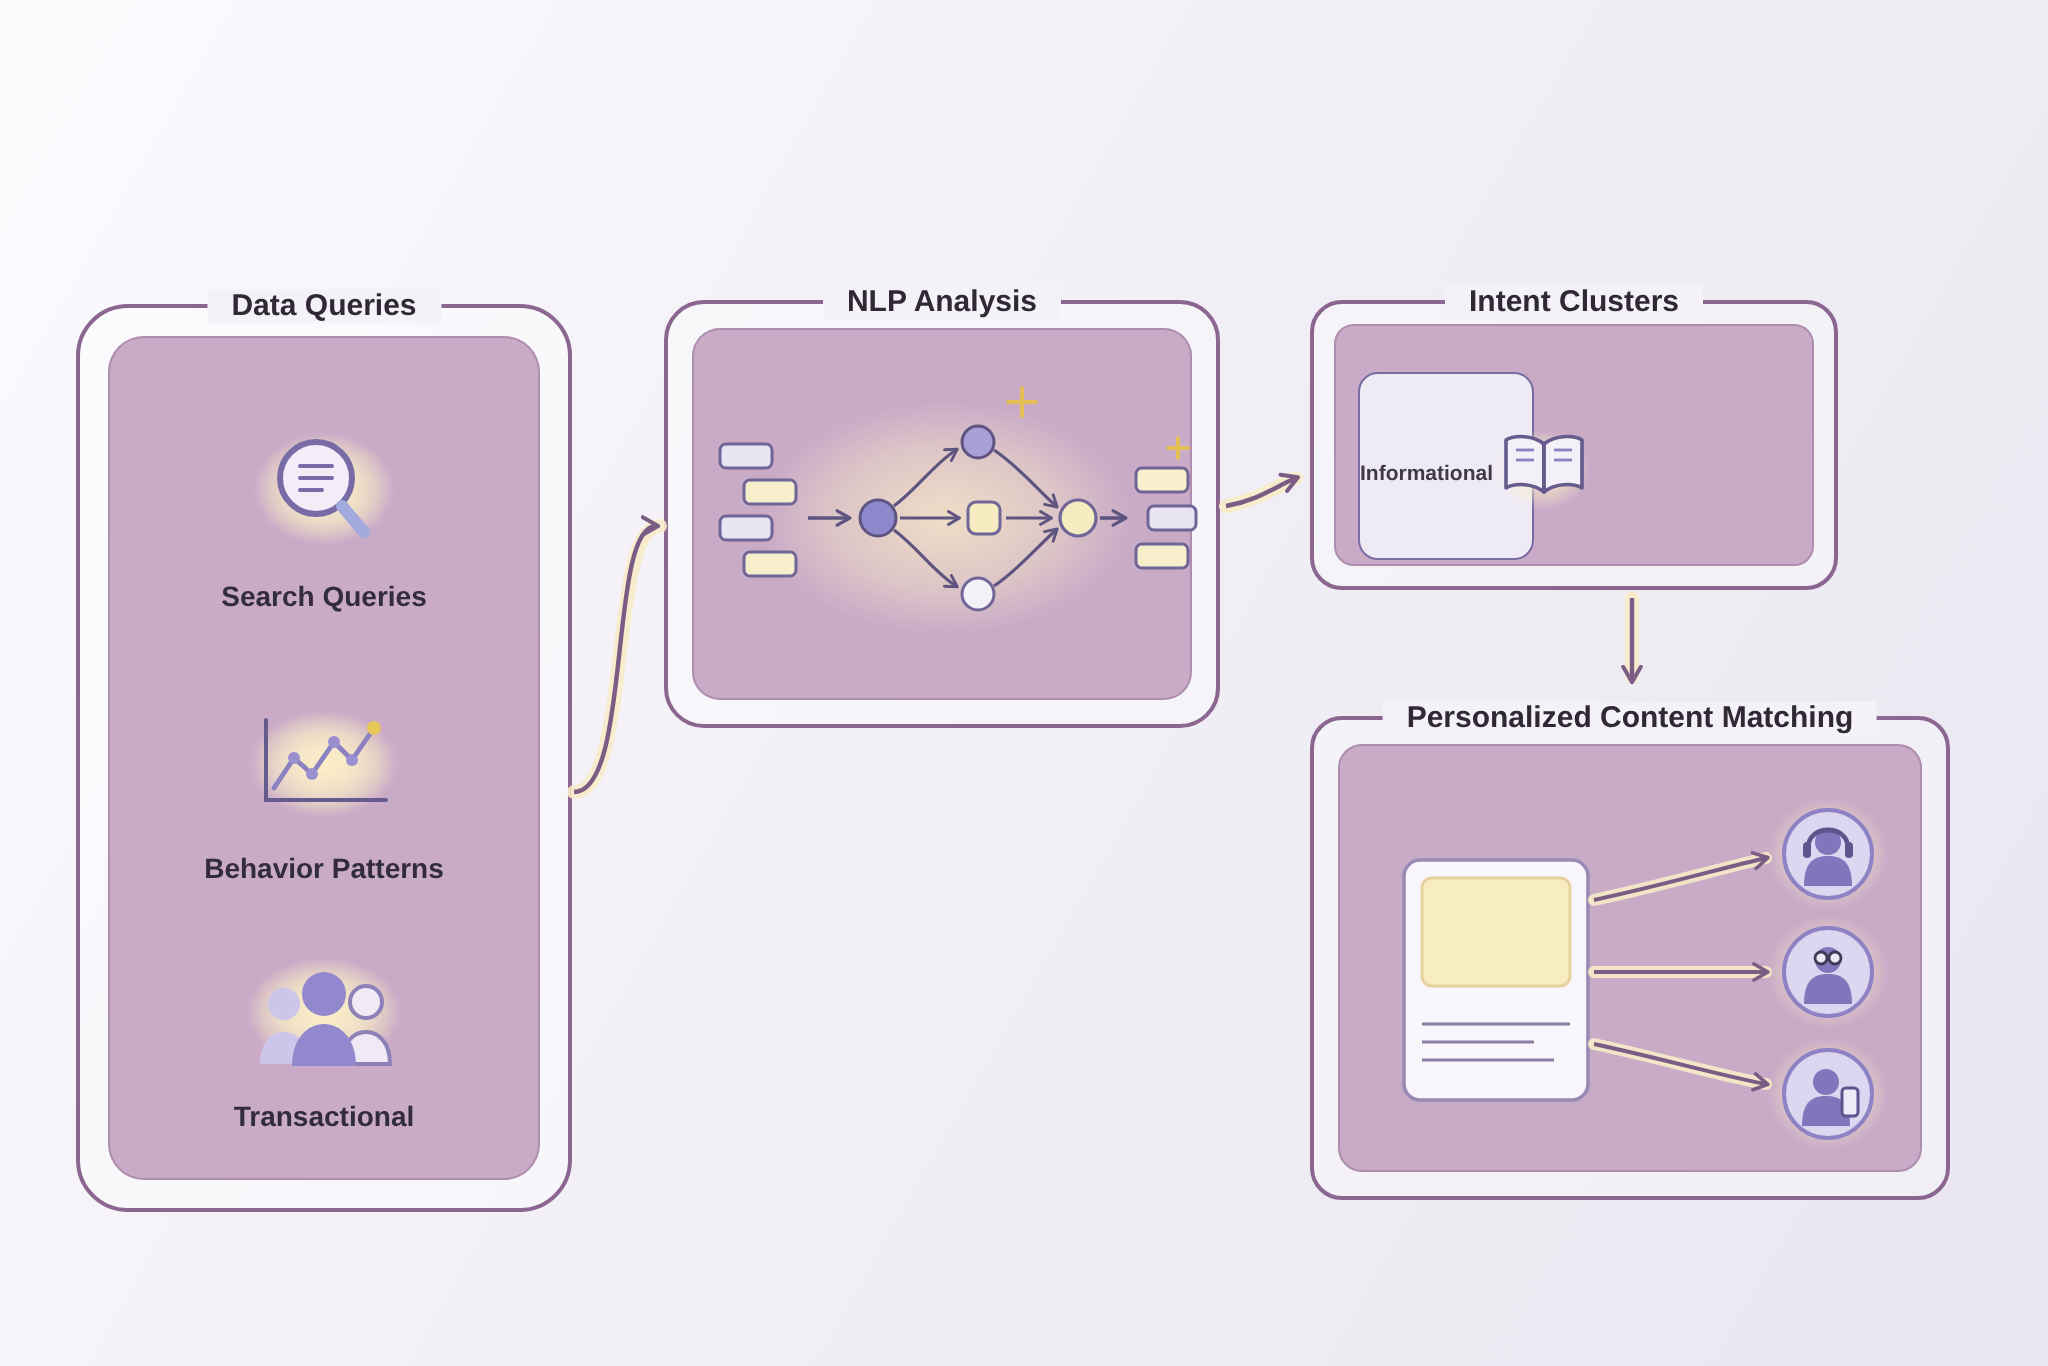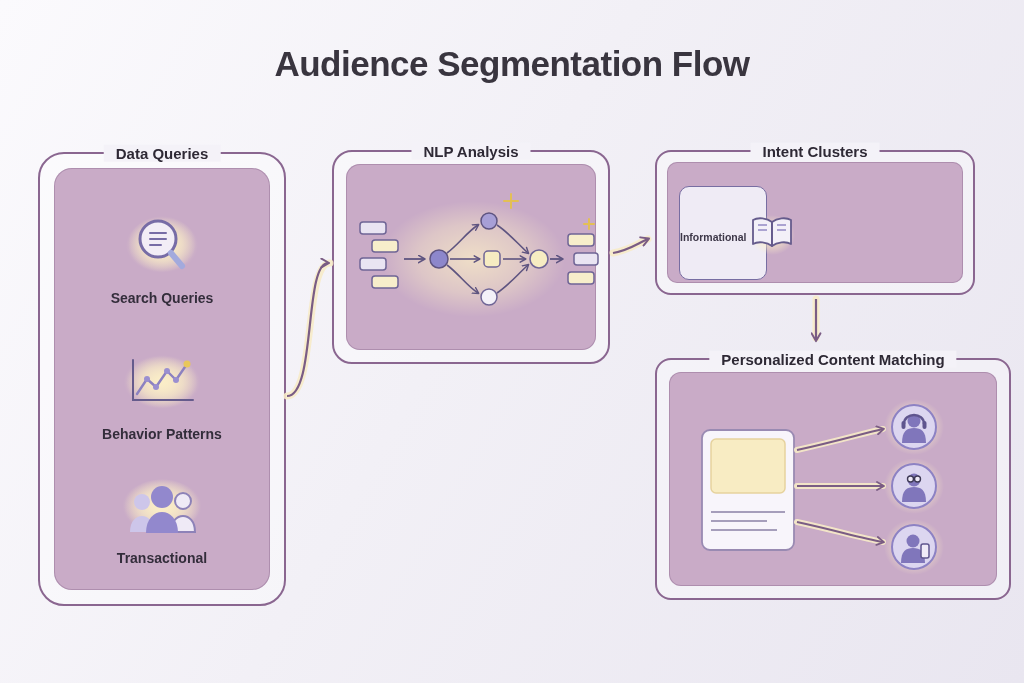--- a/index.html
+++ b/index.html
@@ -24,23 +24,23 @@
     font-size:15px; font-weight:700; color:#2e2935; z-index:3;
   }
   .panel-fill {
     position:absolute; background:#c9abc7;
     box-shadow:inset 0 0 0 1px rgba(122,90,128,0.35);
   }
   #p-data   { left:38px;  top:152px; width:248px; height:454px; border-radius:26px; }
   #p-data .panel-fill { inset:14px; border-radius:18px; }
   #p-nlp    { left:332px; top:150px; width:278px; height:214px; border-radius:20px; }
   #p-nlp .panel-fill { inset:12px; border-radius:14px; }
-  #p-intent { left:655px; top:150px; width:320px; height:145px; border-radius:16px; }
+  #p-intent { left:655px; top:150px; width:264px; height:145px; border-radius:16px; }
   #p-intent .panel-fill { inset:10px; border-radius:10px; }
-  #p-pers   { left:655px; top:358px; width:356px; height:242px; border-radius:16px; }
+  #p-pers   { left:655px; top:358px; width:320px; height:242px; border-radius:16px; }
   #p-pers .panel-fill { inset:12px; border-radius:12px; }
 
   .dp-item {
     position:absolute; left:0; right:0; display:flex;
     flex-direction:column; align-items:center; gap:8px; z-index:2;
   }
   .item-label { font-size:14px; font-weight:700; color:#332d3b; text-align:center; }
   .glow-wrap {
     display:flex; align-items:center; justify-content:center;
     background:radial-gradient(closest-side, rgba(251,238,199,0.95), rgba(251,238,199,0) 75%);
@@ -75,21 +75,20 @@
       <path d="M1,1 L8,5 L1,9" fill="none" stroke="#7a5c84" stroke-width="1.8" stroke-linecap="round" stroke-linejoin="round"></path>
     </marker>
     <marker id="ahn" viewBox="0 0 10 10" refX="7" refY="5" markerWidth="5" markerHeight="5" orient="auto-start-reverse">
       <path d="M1,1 L8,5 L1,9" fill="none" stroke="#5e5480" stroke-width="1.8" stroke-linecap="round" stroke-linejoin="round"></path>
     </marker>
   </defs>
 </svg>
 
 <div class="canvas">
 
-  <div class="title">Audience Segmentation Flow</div>
 
   <div class="panel" id="p-data">
     <div class="panel-label">Data Queries</div>
     <div class="panel-fill"></div>
 
     <div class="dp-item" style="top:54px;">
       <div class="glow-wrap">
         <svg width="76" height="62" viewBox="0 0 76 62">
           <ellipse cx="38" cy="30" rx="34" ry="28" fill="url(#glowGrad)"></ellipse>
           <circle cx="34" cy="25" r="18" fill="#f2edf6" stroke="#776ca6" stroke-width="3"></circle>

